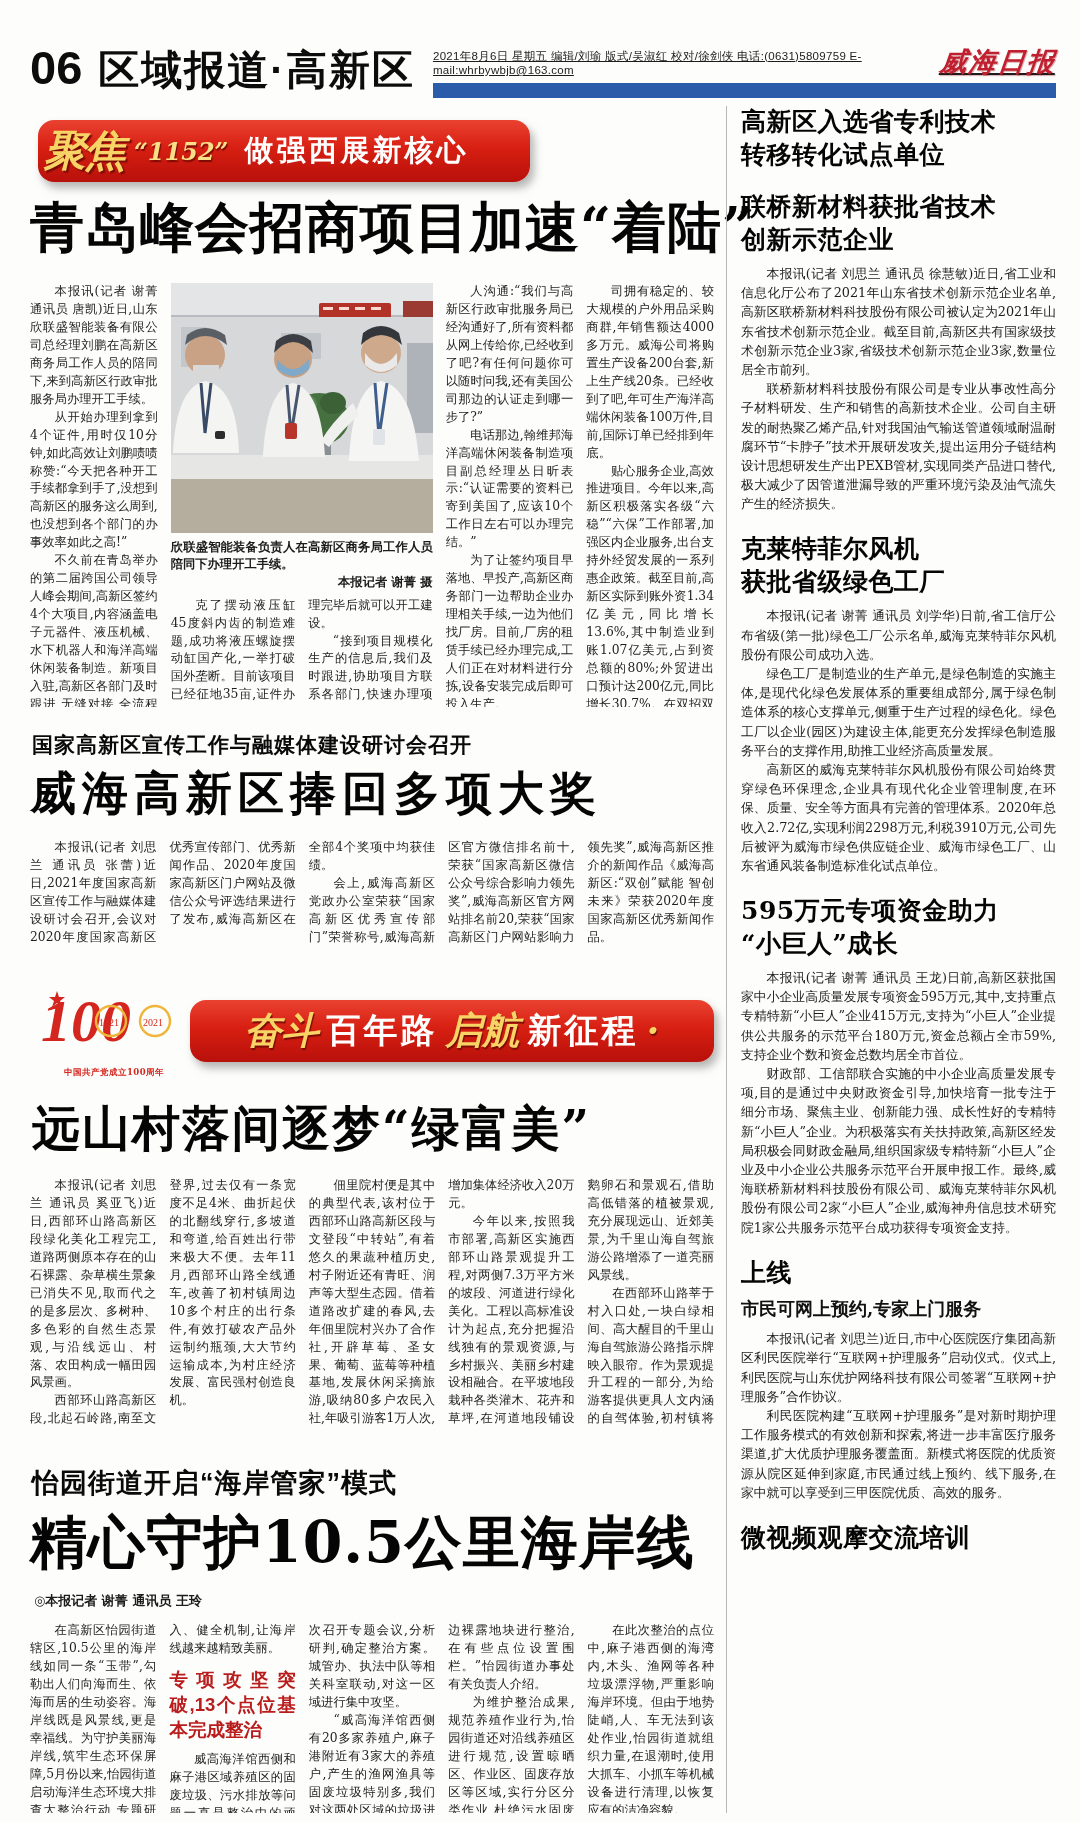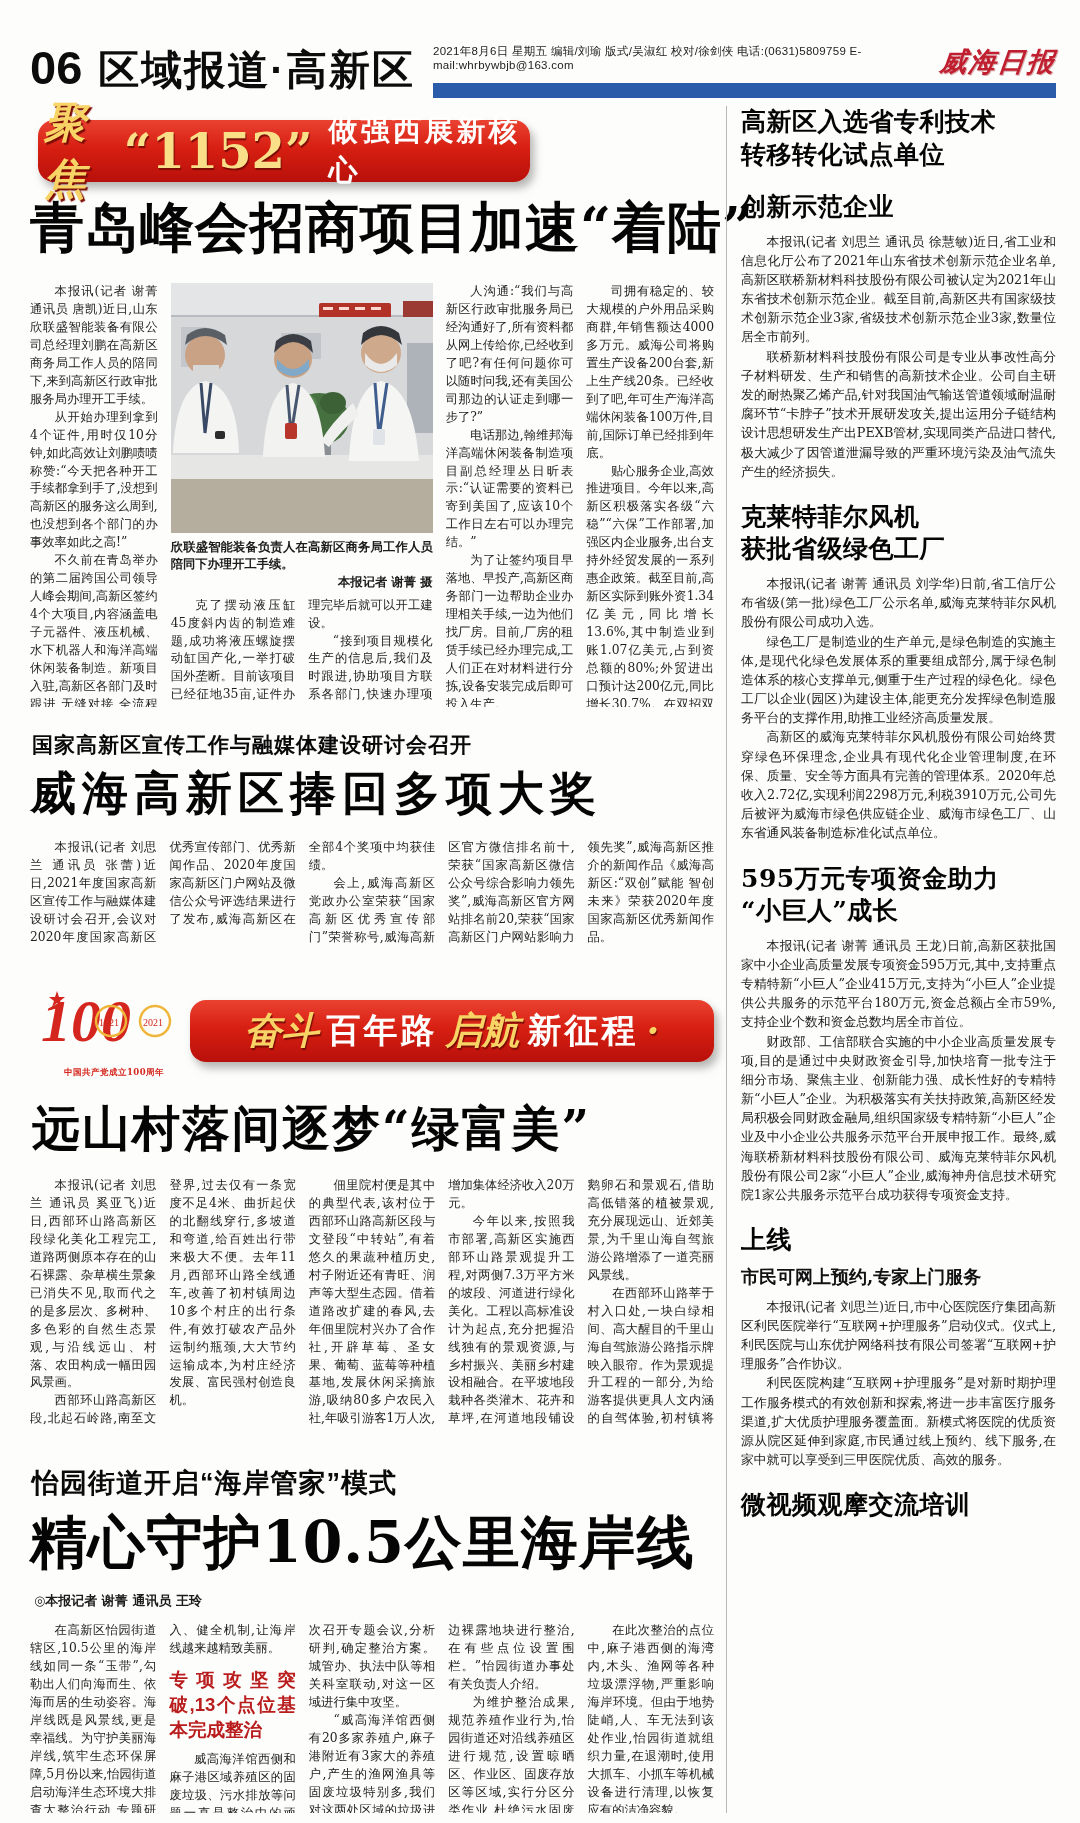--- a/index.html
+++ b/index.html
@@ -8,39 +8,39 @@
     position:relative; width:1080px; height:1823px; margin:0 auto;
     background:#fdfdfb; color:#1c1c1c; overflow:hidden;
     font-family:"DejaVu Serif","Liberation Serif",serif;
   }
   
   .masthead { display:flex; align-items:flex-end; padding:16px 24px 0 30px; height:98px; }
   .mh-left { display:flex; align-items:baseline; gap:16px; white-space:nowrap; }
   .page-num { font-family:"Liberation Sans","DejaVu Sans",sans-serif; font-size:47px; font-weight:bold; color:#0c0c0c; }
   .section-title { font-family:"Liberation Sans","DejaVu Sans",sans-serif; font-size:41px; font-weight:bold; letter-spacing:2px; color:#0c0c0c; }
   .mh-right { flex:1; margin-left:18px; display:flex; flex-direction:column; justify-content:flex-end; }
-  .mh-top { display:flex; justify-content:space-between; }
+  .mh-top { display:flex; align-items:flex-end; justify-content:space-between;text-decoration:underline; }
   .mh-info { font-family:"Liberation Sans","DejaVu Sans",sans-serif; font-size:11.5px; color:#222; letter-spacing:.3px; padding-bottom:4px;}
   .mh-logo { font-size:27px; font-weight:bold; font-style:italic; color:#c01f2f; letter-spacing:2px; white-space:nowrap;
              text-shadow:1px 1px 0 rgba(150,20,30,.35); transform:skewX(-6deg); }
   .mh-bar { height:15px; background:#2a5caa; margin-top:3px; }
   
   .content { display:flex; padding:8px 24px 0 30px; height:1715px; overflow:hidden; }
   .main { width:684px; }
   .sidebar { width:342px; margin-left:12px; padding-left:14px; border-left:1px solid #b9b9b4; overflow:hidden; }
   
   .paras p { text-indent:2em; margin:0; }
   .newsbody { font-size:12.3px; line-height:1.46; text-align:justify; color:#1d1d1d; }
   .kicker { font-family:"Liberation Sans","DejaVu Sans",sans-serif; font-weight:bold; color:#0a0a0a; }
   
   .ribbon { background:linear-gradient(180deg,#ea4231 0%,#d71f12 45%,#b8100a 100%);
             border-radius:16px; box-shadow:4px 6px 8px rgba(120,120,120,.55); display:flex; align-items:center; }
   .r1 { width:492px; height:62px; margin:14px 0 6px 8px; padding:0 6px; gap:10px; }
   .r1-focus { font-size:42px; font-weight:900; font-style:italic; color:#f7d465; text-shadow:2px 2px 1px #7c0c06; letter-spacing:-2px;}
-  .r1-num { font-size:48px; font-weight:bold; color:#f9df87; text-shadow:1px 2px 1px #7c0c06; }
+  .r1-num { font-size:24px; font-weight:bold; font-style:italic; color:#f9df87; text-shadow:1px 2px 1px #7c0c06; }
   .r1-slogan { font-size:29px; font-weight:900; color:#fff; letter-spacing:3px; margin-left:6px; font-family:"Liberation Sans","DejaVu Sans",sans-serif;}
   
   .hl1 { font-size:54px; font-weight:900; color:#050505; text-align:center; letter-spacing:1px; margin:10px 0 18px 0; white-space:nowrap; }
   .a1-row { display:flex; gap:13px; height:424px; overflow:hidden; }
   .a1-col { width:128px; overflow:hidden; }
   .a1-center { width:262px; display:flex; flex-direction:column; }
   .photo-frame { width:262px; height:250px; }
   .caption { font-size:12.3px; font-weight:600; line-height:1.4; margin-top:5px; text-align:justify;}
   .credit { display:block; text-align:right; margin-top:1px; }
   .a1-sub { margin-top:6px; column-count:2; column-gap:13px; height:108px; overflow:hidden; }
@@ -242,20 +242,21 @@
         <div class="sb-title">
             <p>高新区入选省专利技术</p>
             <p>转移转化试点单位</p>
           </div>
         <div class="sb-body paras">
           </div>
       </article>
 
       <article class="sb-article">
         <div class="sb-title">
+            <p>联桥新材料获批省技术</p>
             <p>创新示范企业</p>
           </div>
         <div class="sb-body paras">
             <p>本报讯(记者 刘思兰 通讯员 徐慧敏)近日,省工业和信息化厅公布了2021年山东省技术创新示范企业名单,高新区联桥新材料科技股份有限公司被认定为2021年山东省技术创新示范企业。截至目前,高新区共有国家级技术创新示范企业3家,省级技术创新示范企业3家,数量位居全市前列。</p>
             <p>联桥新材料科技股份有限公司是专业从事改性高分子材料研发、生产和销售的高新技术企业。公司自主研发的耐热聚乙烯产品,针对我国油气输送管道领域耐温耐腐环节“卡脖子”技术开展研发攻关,提出运用分子链结构设计思想研发生产出PEXB管材,实现同类产品进口替代,极大减少了因管道泄漏导致的严重环境污染及油气流失产生的经济损失。</p>
           </div>
       </article>
 
       <article class="sb-article">
         <div class="sb-title">

